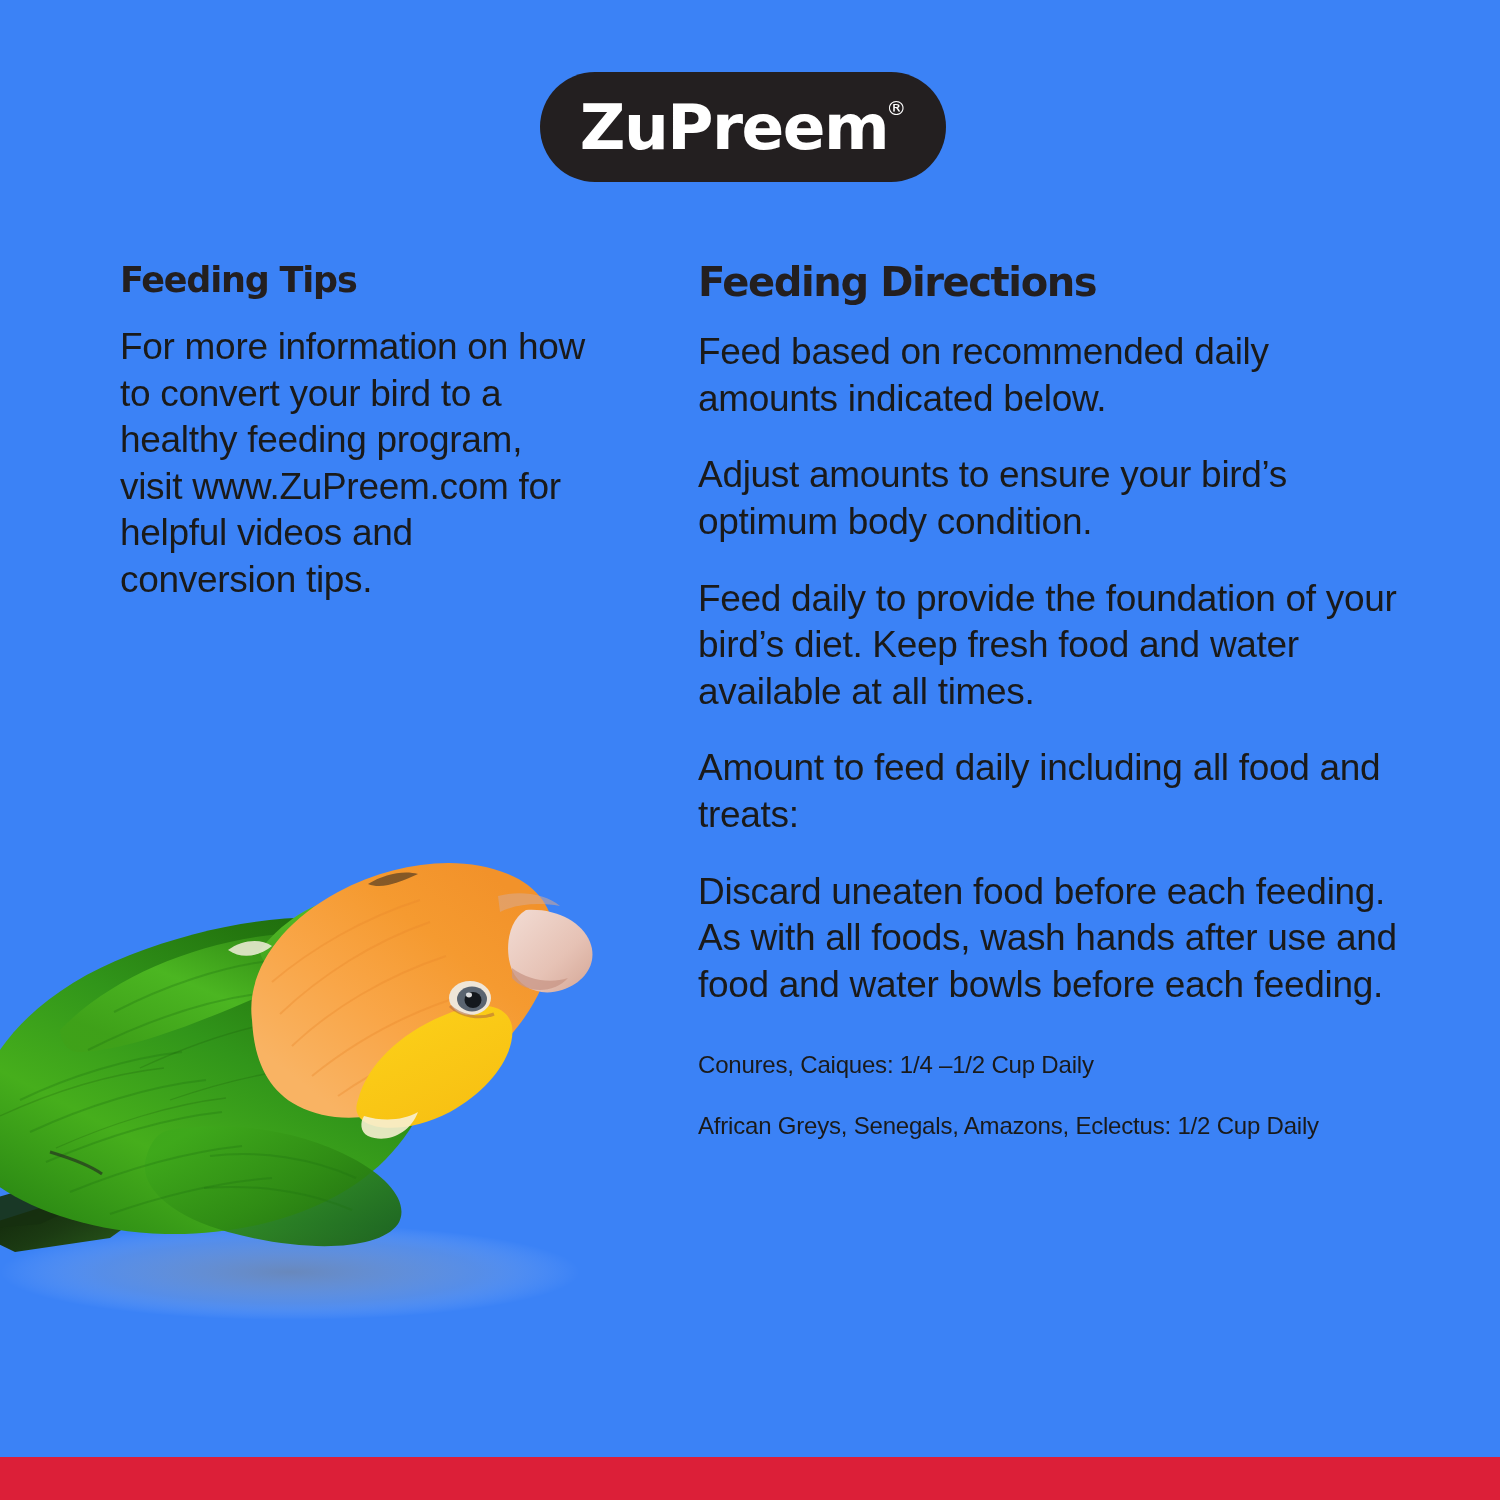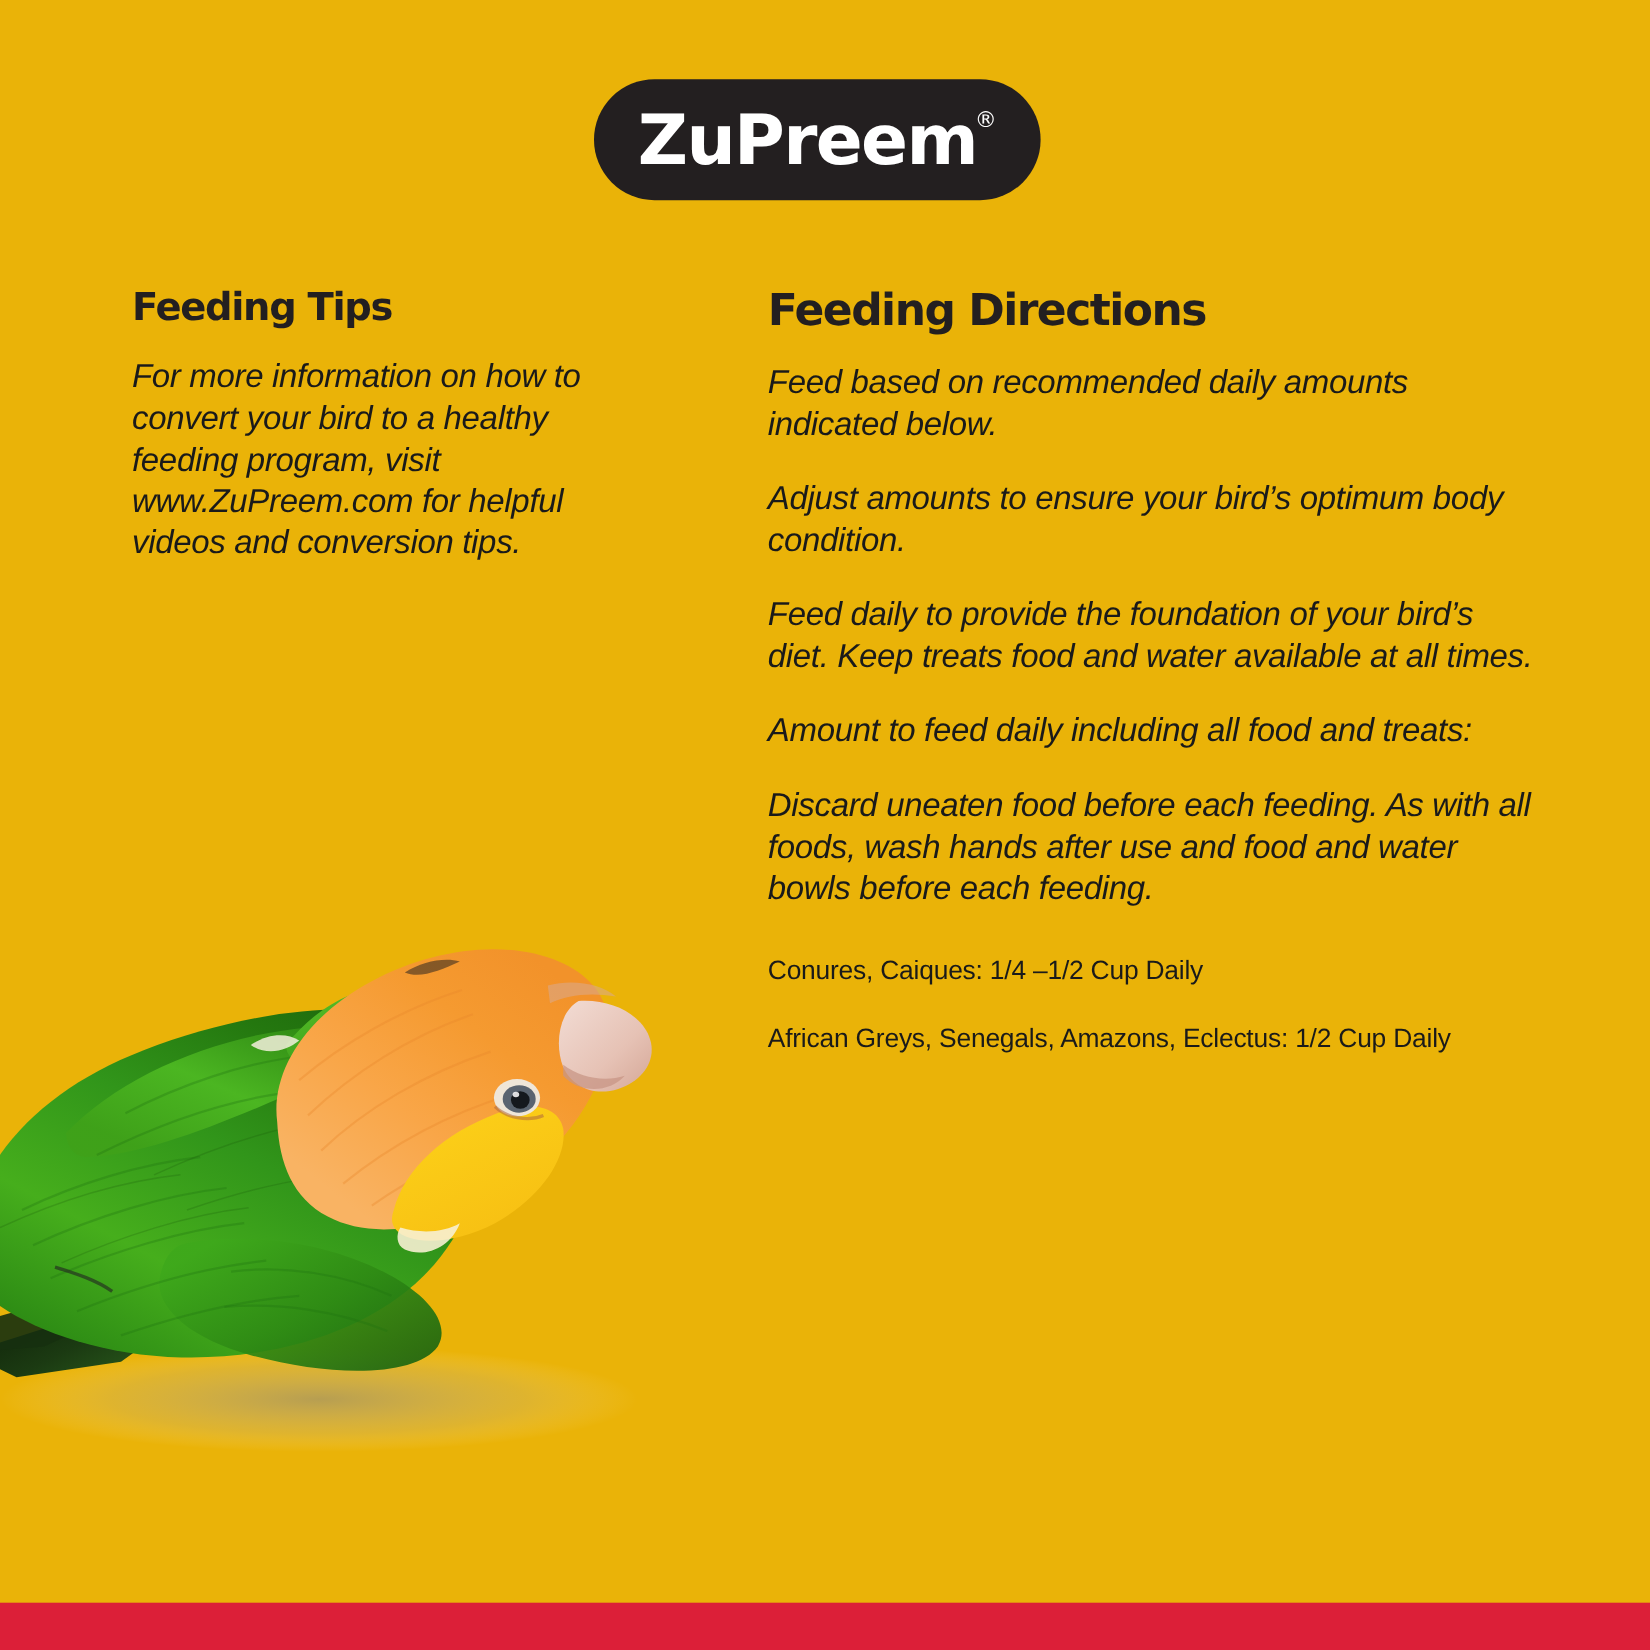--- a/index.html
+++ b/index.html
@@ -7,21 +7,21 @@
     padding: 0;
     background: #ffffff;
   }
   body {
     font-family: "Liberation Sans", sans-serif;
   }
   #page {
     position: relative;
     width: 1500px;
     height: 1500px;
-    background: #eab308;
+    background: #3b82f6;
     overflow: hidden;
   }
 
   
   .logo-wrap {
     position: absolute;
     left: 540px;
     top: 72px;
     width: 406px;
     height: 110px;
@@ -79,25 +79,24 @@
   }
   h2.heading.right {
     font-size: 40px;
     letter-spacing: -1.4px;
   }
 
   p.body {
     margin: 0 0 30px 0;
     font-family: "Liberation Sans", sans-serif;
     font-weight: 400;
-    font-size: 30px;
+    font-size: 37px;
     line-height: 1.26;
     letter-spacing: -0.3px;
     color: #1a1a1a;
-    font-style: italic;
   }
   p.body:last-child { margin-bottom: 0; }
 
   .amounts {
     margin-top: 40px;
   }
   .amount-line {
     font-family: "Liberation Sans", sans-serif;
     font-weight: 400;
     font-size: 24px;
@@ -142,21 +141,21 @@
 
   <div class="col-left">
     <h2 class="heading">Feeding Tips</h2>
     <p class="body">For more information on how to convert your bird to a healthy feeding program, visit www.ZuPreem.com for helpful videos and conversion tips.</p>
   </div>
 
   <div class="col-right">
     <h2 class="heading right">Feeding Directions</h2>
     <p class="body">Feed based on recommended daily amounts indicated below.</p>
     <p class="body">Adjust amounts to ensure your bird’s optimum body condition.</p>
-    <p class="body">Feed daily to provide the foundation of your bird’s diet. Keep treats food and water available at all times.</p>
+    <p class="body">Feed daily to provide the foundation of your bird’s diet. Keep fresh food and water available at all times.</p>
     <p class="body">Amount to feed daily including all food and treats:</p>
     <p class="body">Discard uneaten food before each feeding. As with all foods, wash hands after use and food and water bowls before each feeding.</p>
 
     <div class="amounts">
       <div class="amount-line">Conures, Caiques: 1/4 –1/2 Cup Daily</div>
       <div class="amount-line">African Greys, Senegals, Amazons, Eclectus: 1/2 Cup Daily</div>
     </div>
   </div>
 
   <div class="bird">

